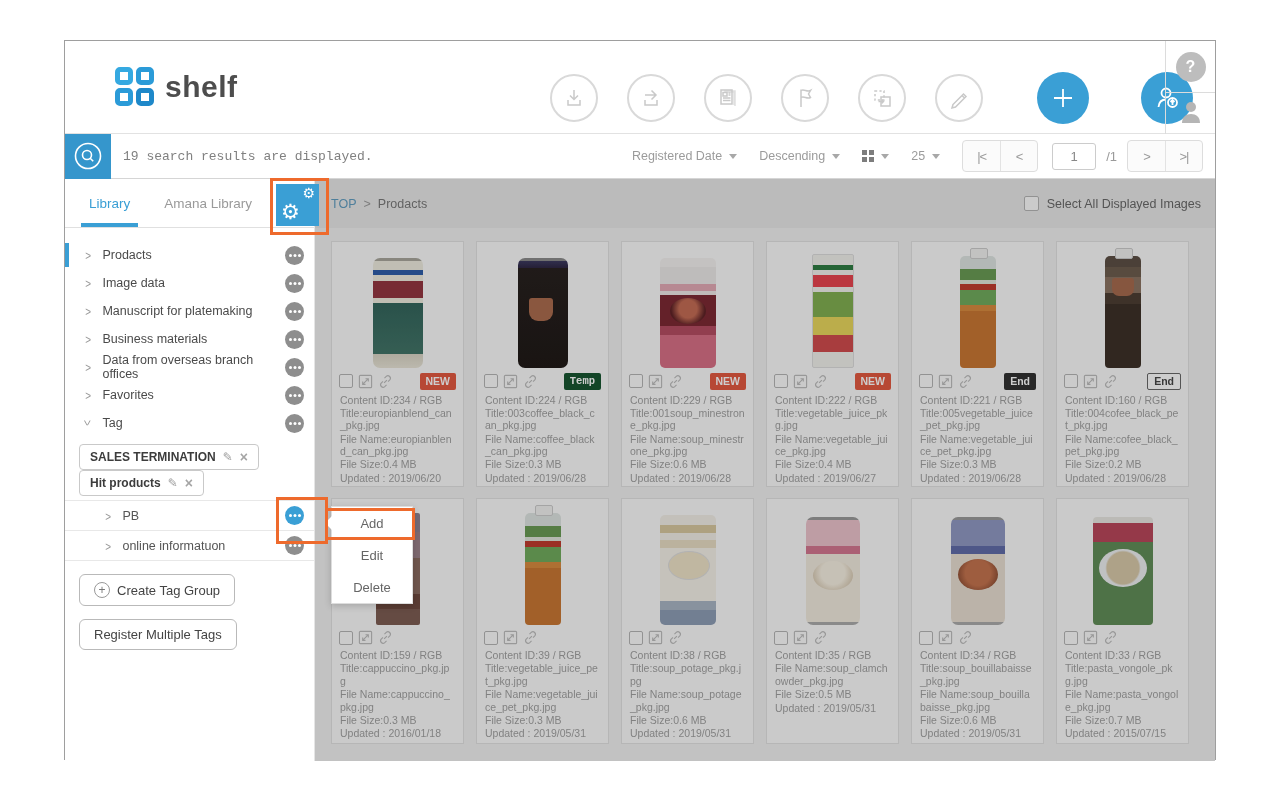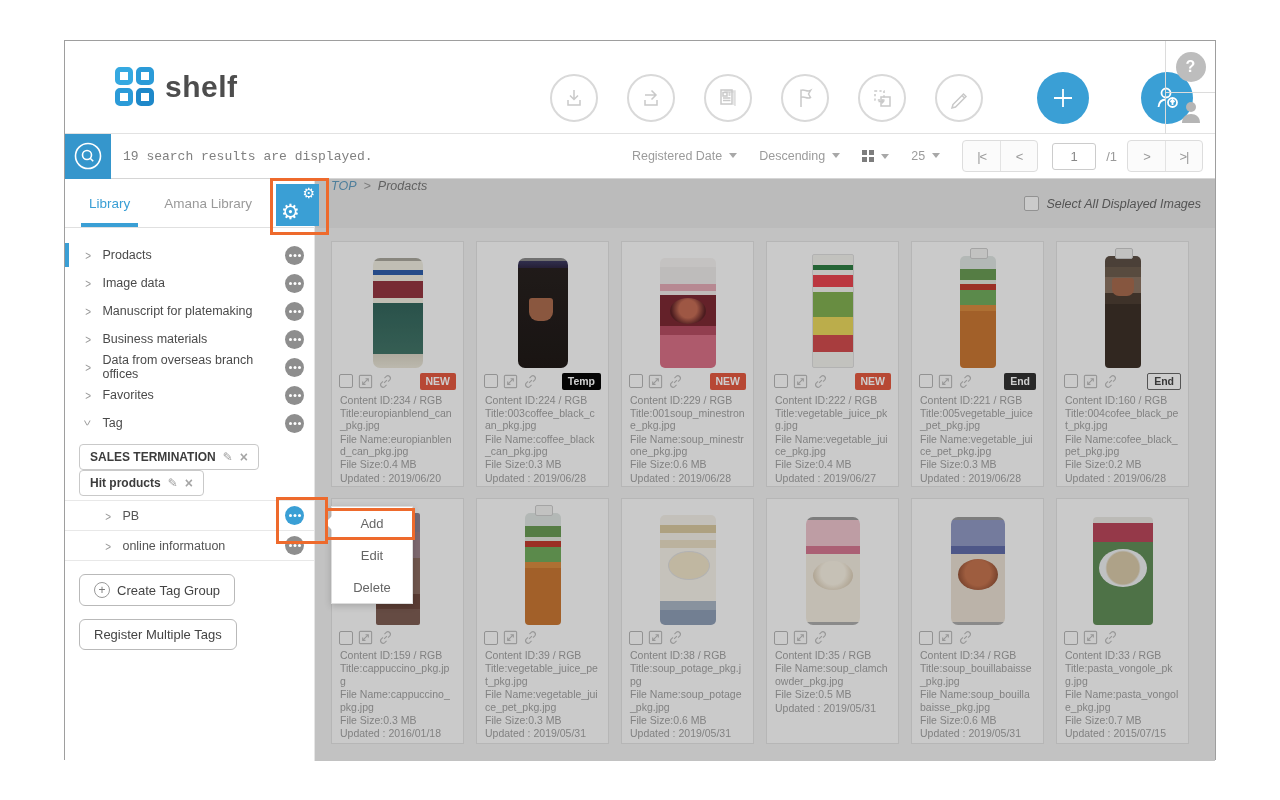--- a/index.html
+++ b/index.html
@@ -24,21 +24,21 @@
   .help-cell { height:52px; display:flex; align-items:center; justify-content:center; border-bottom:1px solid #dcdcdc; }
   .help-cell.second { height:41px; border-bottom:none; }
   .help-btn { width:30px; height:30px; border-radius:50%; background:#bdbdbd; color:#fff; font-size:16px; font-weight:bold; border:none; display:flex; align-items:center; justify-content:center; cursor:pointer; }
   .person-glyph svg { fill:#b5b5b5; }
 
   
   .search-row { position:relative; height:45px; display:flex; align-items:center; background:#fff; border-bottom:1px solid #d5d5d5; }
   .search-sq { width:46px; height:45px; background:#3596cc; display:flex; align-items:center; justify-content:center; flex:none; cursor:pointer; }
   .results { margin-left:12px; font-size:13px; color:#808080;font-family:Liberation Mono, monospace; }
   .controls { margin-left:auto; display:flex; align-items:center; gap:22px; padding-right:12px; }
-  .ctl { display:inline-flex; align-items:flex-start; gap:7px; background:none; border:none; color:#9b9b9b; font-size:12.5px; font-family:inherit; cursor:pointer; }
+  .ctl { display:inline-flex; align-items:center; gap:7px; background:none; border:none; color:#9b9b9b; font-size:12.5px; font-family:inherit; cursor:pointer; }
   .caret { width:0; height:0; border:4px solid transparent; border-top:5px solid #a8a8a8; margin-top:4px; }
   .gridglyph { display:grid; grid-template-columns:5px 5px; grid-template-rows:5px 5px; gap:2px; }
   .gridglyph i { background:#7d7d7d; }
   .pagination { display:flex; align-items:center; gap:10px; }
   .pgroup { display:flex; border:1px solid #ddd; border-radius:4px; overflow:hidden; background:#fbfbfb; }
   .pgroup button { width:37px; height:30px; border:none; background:transparent; color:#9a9a9a; font-size:13px; font-family:inherit; cursor:pointer; letter-spacing:-1px; }
   .pgroup button + button { border-left:1px solid #e3e3e3; }
   .page-input { width:44px; height:27px; border:1px solid #ccc; border-radius:3px; text-align:center; color:#888; font-size:13px; font-family:inherit; margin-left:4px; }
   .page-total { color:#9a9a9a; font-size:13px; }
 
@@ -67,35 +67,35 @@
   .chip { display:inline-flex; align-items:center; gap:7px; border:1px solid #c9c9c9; border-radius:4px; padding:5px 10px; font-size:12px; font-weight:bold; color:#3c3c3c; background:#fff; cursor:pointer; }
   .chip-edit { color:#999; font-size:12px; font-family:"DejaVu Sans", sans-serif; font-weight:normal; cursor:pointer; }
   .chip-x { color:#a5a5a5; font-size:14px; font-weight:bold; cursor:pointer; line-height:1; }
   .subtree { border-top:1px solid #e8e8e8; }
   .sub-row { height:30px; display:flex; align-items:center; padding-left:40px; font-size:12.5px; color:#555; border-bottom:1px solid #e8e8e8; cursor:pointer; }
   .side-btn { display:flex; align-items:center; gap:7px; margin:13px 0 0 14px; padding:7px 14px; border:1px solid #b9b9b9; border-radius:6px; background:#fff; font-size:13px; color:#444; font-family:inherit; cursor:pointer; }
   .plus-circ { width:16px; height:16px; border:1px solid #999; border-radius:50%; color:#777; font-size:12px; display:inline-flex; align-items:center; justify-content:center; line-height:1; }
 
   
   main.content { position:relative; flex:1; display:flex; flex-direction:column; background:#f2f2f2; }
-  .crumb-bar { height:49px; flex:none; background:#e9e9e9; display:flex; justify-content:space-between; padding:0 14px 0 16px; font-size:12.5px; color:#777;font-style:italic; }
+  .crumb-bar { height:49px; flex:none; background:#e9e9e9; display:flex; align-items:center; justify-content:space-between; padding:0 14px 0 16px; font-size:12.5px; color:#777; }
   .crumb-root { color:#5f9cc0; cursor:pointer; }
   .crumb-sep { margin:0 7px; color:#999; }
   .select-all { display:flex; align-items:center; gap:8px; color:#666; cursor:pointer; }
   .cb { width:15px; height:15px; border:1px solid #b5b5b5; border-radius:2px; background:#fdfdfd; display:inline-block; flex:none; cursor:pointer; }
   .cards { flex:1; display:grid; grid-template-columns:repeat(6,133px); grid-auto-rows:246px; gap:11px 12px; padding:13px 16px; align-content:start; }
   .card { background:#fcfcfc; border:1px solid #e2e2e2; display:flex; flex-direction:column; overflow:hidden; }
   .thumb { height:126px; flex:none; display:flex; align-items:flex-end; justify-content:center; padding-top:6px; cursor:pointer; }
   .card-icons { display:flex; align-items:center; gap:5px; padding:5px 7px 2px; flex:none; }
   .card-icons .cb { width:14px; height:14px; }
   .ic { width:15px; height:15px; display:inline-flex; cursor:pointer; }
   .ic svg { stroke:#bcbcbc; fill:none; stroke-width:1.2; }
   .badge { margin-left:auto; font-size:10.5px; font-weight:bold; color:#fff; padding:2px 6px; border-radius:2px; line-height:1.2; }
   .badge-new { background:#e4573d; }
-  .badge-temp { background:#000000; }
+  .badge-temp { background:#14532d;font-family:Liberation Mono, monospace; }
   .badge-end { background:#2e2e2e; }
   .badge-end-outline { background:#fff; color:#444; border:1px solid #666; padding:1px 6px; }
   .meta { padding:2px 8px 4px; font-size:10.5px; line-height:1.18; color:#9f9f9f; word-break:break-all; }
   .m-line { margin-bottom:1px; }
   .dim { position:absolute; inset:0; background:rgba(18,18,18,0.21); z-index:5; }
 
   
   .art { position:relative; flex:none; }
   .art::before, .art::after { content:''; position:absolute; }
   .art-can-europian { width:50px; height:110px; border-radius:7px;

